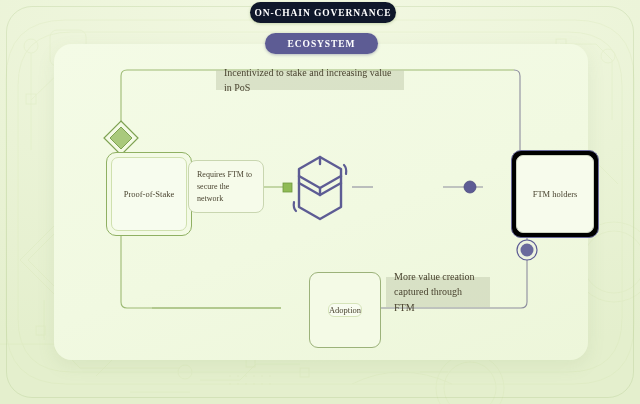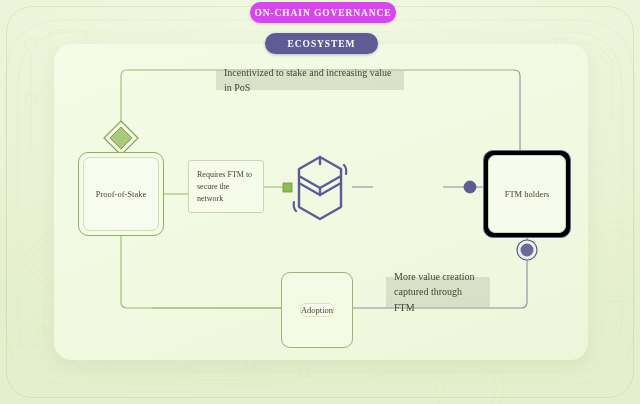--- a/index.html
+++ b/index.html
@@ -59,21 +59,21 @@
     border-radius: 999px;
     color: #ffffff;
     letter-spacing: 0.9px;
     font-size: 9.5px;
     font-weight: bold;
     white-space: nowrap;
   }
   .pill-gov {
     left: 250px; top: 2px;
     width: 146px; height: 21px;
-    background: #d946ef;
+    background: #0f172a;
     box-shadow: 0 1px 3px rgba(120,150,80,0.35);
   }
   .pill-eco {
     left: 265px; top: 33px;
     width: 113px; height: 21px;
     background: #5d5c94;
     box-shadow: 0 1px 3px rgba(70,70,120,0.35);
     align-items: center;
   }
 
@@ -88,20 +88,21 @@
   .node {
     position: absolute;
     box-sizing: border-box;
     display: flex;
     align-items: center;
     justify-content: center;
     text-align: right;
     color: #4a4430;
     font-size: 8.5px;
     line-height: 1.45;
+    margin-left: 28px;
   }
 
   .node-dbl {
     border-radius: 10px;
     padding: 4px;
   }
   .node-dbl .inner {
     width: 100%; height: 100%;
     border-radius: 7px;
     display: flex;
@@ -148,21 +149,21 @@
     border: 0.7px solid #d6e4ba;
     border-radius: 6px;
     background: #f8fcf0;
   }
 
   
   .edge-box {
     position: absolute;
     box-sizing: border-box;
     border: 1px solid #c9d6b0;
-    border-radius: 3px;
+    border-radius: 8px;
     background: #f6fbea;
     color: #4a4430;
     font-size: 8px;
     line-height: 1.5;
     padding: 7px 8px;
     display: flex;
     align-items: center;
   }
   .edge-box-requires { left: 188px; top: 160px; width: 76px; height: 53px; }
   .edge-box-receive  { left: 373px; top: 162px; width: 70px; height: 50px; }

